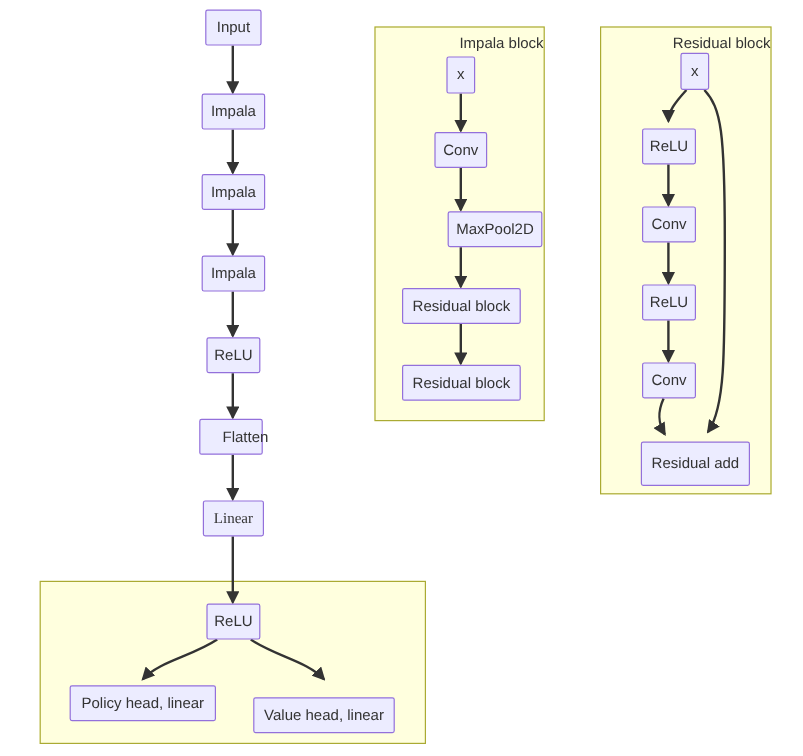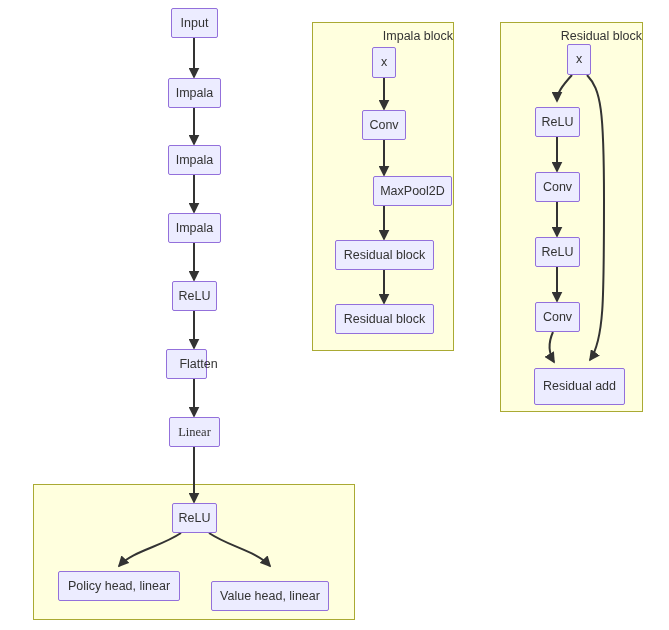--- a/index.html
+++ b/index.html
@@ -118,21 +118,21 @@
       </div>
       <div class="node" style="left: 168px; top: 145px; width: 53px; height: 30px;">
         <span>Impala</span>
       </div>
       <div class="node" style="left: 168px; top: 213px; width: 53px; height: 30px;">
         <span>Impala</span>
       </div>
       <div class="node" style="left: 172px; top: 281px; width: 45px; height: 30px;">
         <span>ReLU</span>
       </div>
-      <div class="node" style="left: 166px; top: 349px; width: 41px; height: 30px; padding-left: 24px;">
+      <div class="node" style="left: 166px; top: 349px; width: 53px; height: 30px; padding-left: 24px;">
         <span>Flatten</span>
       </div>
       <div class="node" style="left: 169px; top: 417px; width: 51px; height: 30px; font-family: Liberation Serif, serif;">
         <span>Linear</span>
       </div>
       <div class="node" style="left: 172px; top: 503px; width: 45px; height: 30px;">
         <span>ReLU</span>
       </div>
       <div class="node" style="left: 58px; top: 571px; width: 122px; height: 30px;">
         <span>Policy head, linear</span>

